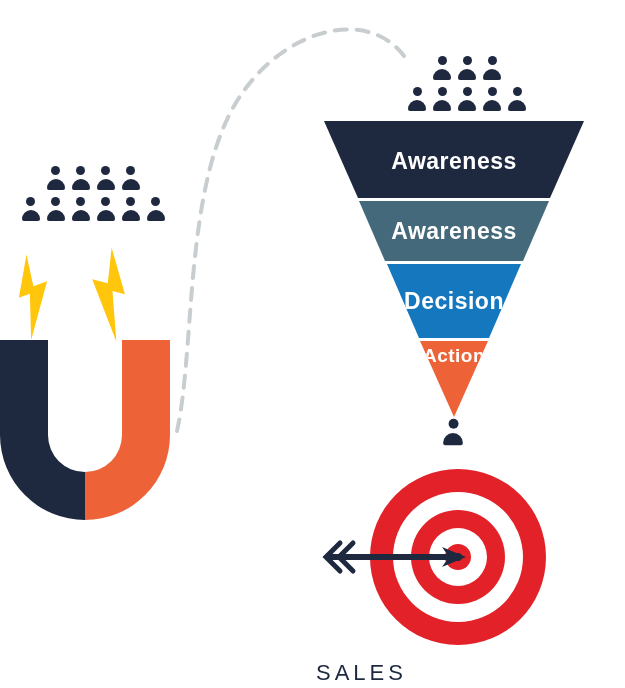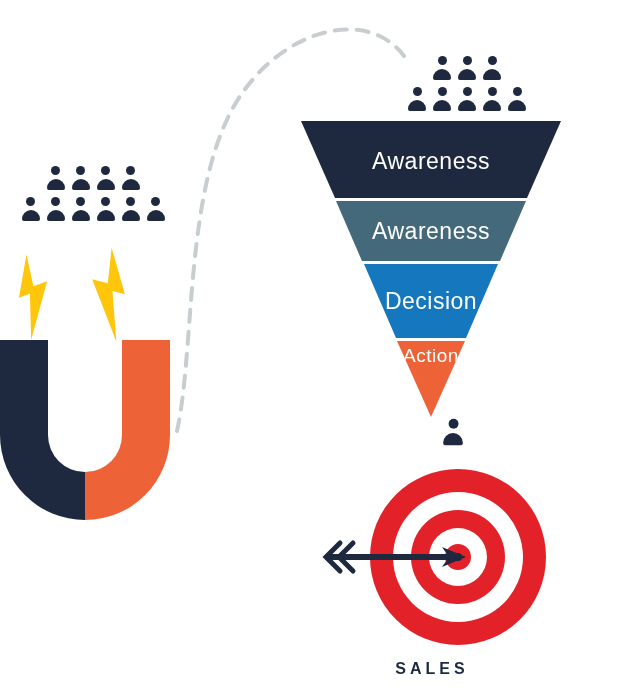--- a/index.html
+++ b/index.html
@@ -39,40 +39,40 @@
   .fill-orange{fill:var(--orange);}
   .fill-red{fill:var(--red);}
   .fill-white{fill:#ffffff;}
 
   
   .flow{position:absolute;left:0;top:0;pointer-events:none;}
   .dash-path{fill:none;stroke:var(--dash);stroke-width:4;stroke-linecap:round;
     stroke-dasharray:12 10;}
 
   
-  .funnel{position:absolute;left:301px;top:121px;width:260px;height:296px;}
+  .funnel{position:absolute;left:324px;top:121px;width:260px;height:296px;font-weight:bold;}
   .layer{position:absolute;left:0;top:0;width:100%;height:100%;}
   .layer-0{background:var(--navy);clip-path:polygon(0px 0px,260px 0px,226px 77px,34px 77px);}
   .layer-1{background:var(--slate);clip-path:polygon(35px 80px,225px 80px,199px 140px,61px 140px);}
   .layer-2{background:var(--blue);clip-path:polygon(63px 143px,197px 143px,165px 217px,95px 217px);}
   .layer-3{background:var(--orange);clip-path:polygon(96px 220px,164px 220px,130px 296px);}
   .layer-label{position:absolute;left:0;width:100%;text-align:center;
     transform:translateY(-50%);color:var(--label_text,#fff);font-size:23px;letter-spacing:0.5px;}
   .layer-0 .layer-label{top:40px;}
   .layer-1 .layer-label{top:110px;}
   .layer-2 .layer-label{top:180px;}
   .layer-3 .layer-label{top:235px;font-size:19px;}
 
   
   .target{position:absolute;left:316px;top:467px;}
   .arrow-stroke{stroke:var(--navy);stroke-width:5;fill:none;stroke-linecap:round;}
 
   
-  .sales-label{position:absolute;left:316px;top:660px;width:232px;text-align:center;
-    color:var(--navy);font-size:16px;font-weight:bold;letter-spacing:4px;}
+  .sales-label{position:absolute;left:316px;top:660px;width:232px;text-align:left;
+    color:var(--navy);font-size:22px;font-weight:normal;letter-spacing:4px;}
 </style>
 </head>
 <body>
 
 <div class="canvas">
 
   <div class="people-group group-left">
     <div class="people-row">
       <span class="person"></span>
       <span class="person"></span>

